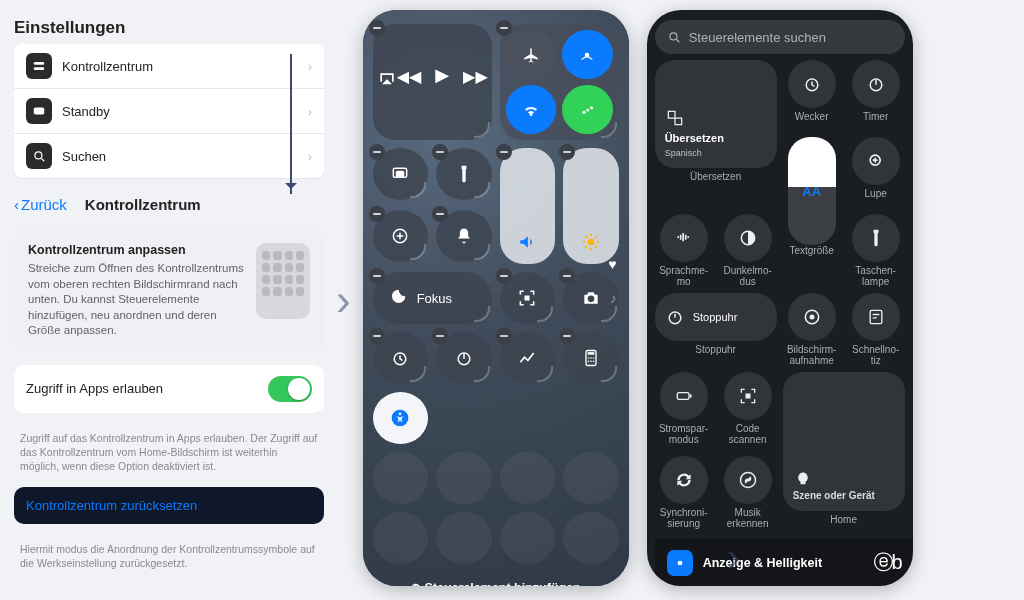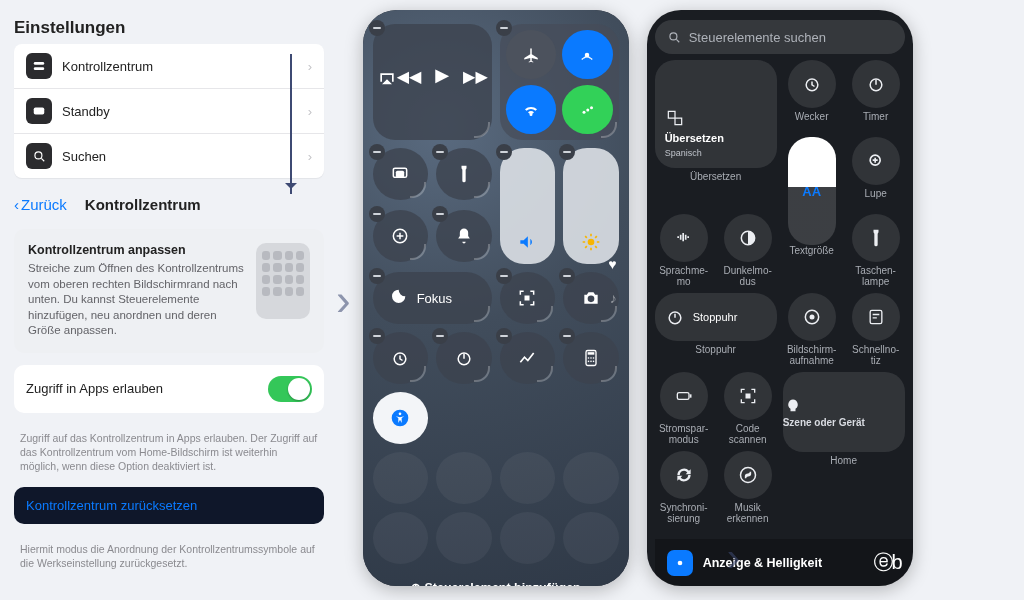--- a/index.html
+++ b/index.html
@@ -76,21 +76,21 @@
   .gcell .ic svg{width:20px;height:20px;fill:#eceef2;}
   .gcell .ic.pill{width:100%;border-radius:22px;justify-content:flex-start;padding:0 10px;gap:8px;font-size:11px;color:#fff;}
   .gcell.sp2{grid-column:span 2;}
   .gcell .lab{font-size:10px;color:#a9adb4;text-align:center;line-height:1.1;min-height:20px;}
   .bigt{grid-column:span 2;grid-row:span 2;}
   .bigt .ic{width:100%;height:108px;border-radius:20px;flex-direction:column;align-items:flex-start;justify-content:flex-end;padding:10px;gap:4px;}
   .bigt .ic .lang{font-size:9px;color:#bfc3ca;}
   .bigt .ic .t1{font-size:11px;color:#fff;font-weight:600;}
   .txtslide{width:48px;height:108px;border-radius:22px;background:linear-gradient(#fff 46%, rgba(255,255,255,.15) 46%);display:flex;align-items:center;justify-content:center;color:#0a7aff;font-weight:700;font-size:13px;}
   .home{grid-column:span 2;}
-  .home .ic{width:100%;height:80px;border-radius:20px;flex-direction:column;align-items:flex-start;justify-content:center;}
+  .home .ic{width:100%;height:139px;border-radius:20px;flex-direction:column;align-items:flex-start;justify-content:flex-end;padding:10px;}
   .home .scene{font-size:10px;color:#d9dce2;font-weight:600;}
   .footer{position:absolute;left:8px;right:0;bottom:0;display:flex;align-items:center;gap:10px;padding:10px 12px;background:rgba(0,0,0,.25);}
   .footer .sq{width:26px;height:26px;border-radius:7px;background:#0a7aff;display:flex;align-items:center;justify-content:center;}
   .footer .sq svg{width:14px;height:14px;fill:#fff;}
   .footer .ft{color:#fff;font-size:12.5px;font-weight:600;}
   .logo{margin-left:auto;color:#fff;font-size:20px;font-weight:300;letter-spacing:-2px;}
 
   .chevsm{position:absolute;right:284px;bottom:20px;font-size:40px;color:#3e4a73;opacity:.55;}
 </style>
 </head>

